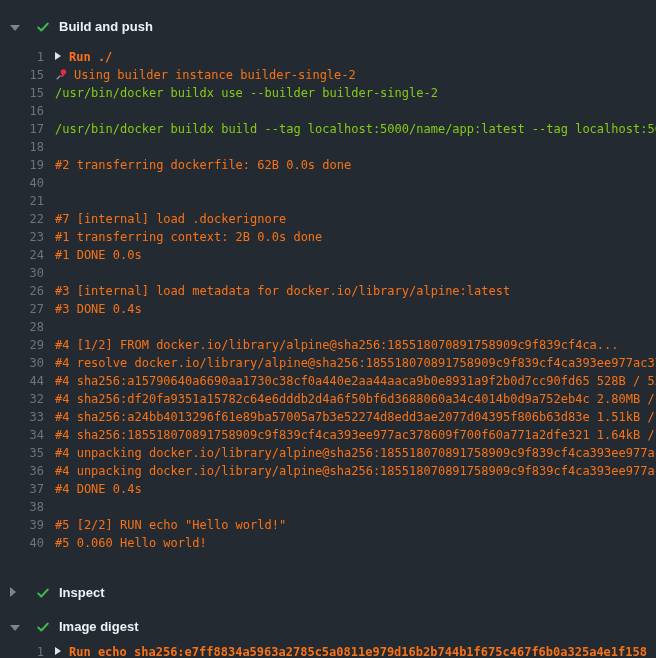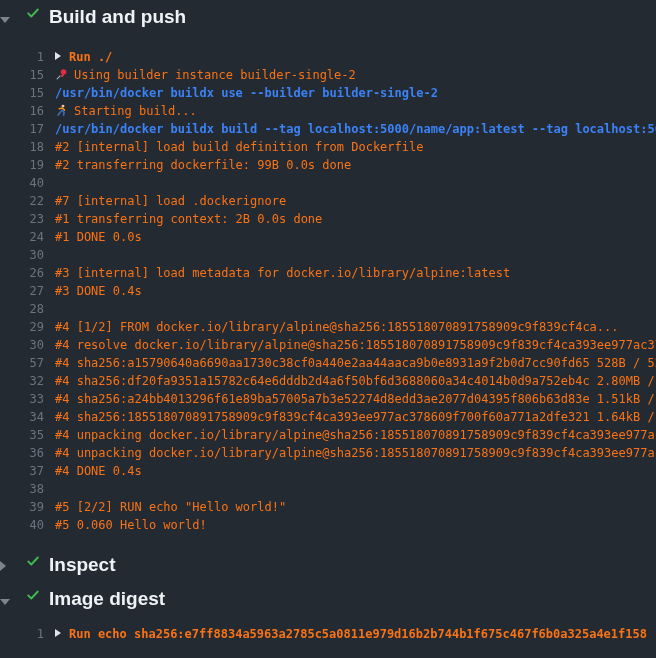--- a/index.html
+++ b/index.html
@@ -4,42 +4,42 @@
 <style>
   html,body{margin:0;padding:0;}
   body{
     width:656px;height:658px;overflow:hidden;
     background:#242a31;
     font-family:"DejaVu Sans Mono","Liberation Mono",monospace;
   }
   .log{width:656px;height:658px;overflow:hidden;}
   .section{margin-top:6px;}
   .section-header{
-    display:flex;align-items:flex-start;height:28px;
+    display:flex;align-items:flex-end;height:28px;padding-left:10px;
     font-family:"Liberation Sans","DejaVu Sans",sans-serif;
-    font-size:19px;font-weight:700;color:#eef2f6;cursor:pointer;
+    font-size:13px;font-weight:700;color:#eef2f6;cursor:pointer;
   }
   .caret{width:12px;display:inline-block;flex:none;}
   .caret-down{
     width:0;height:0;border-left:5px solid transparent;border-right:5px solid transparent;
     border-top:6px solid #7a8590;display:inline-block;
   }
   .caret-right{
     width:0;height:0;border-top:5px solid transparent;border-bottom:5px solid transparent;
     border-left:6px solid #7a8590;display:inline-block;
   }
   .check{margin-left:14px;margin-right:9px;flex:none;display:inline-flex;align-items:center;}
   .section-body{padding:14px 0 14px 0;}
   .section-body.digest{padding:9px 0 0 0;}
   .line{display:flex;height:18px;line-height:18px;font-size:12px;white-space:pre;overflow:hidden;}
   .num{
     width:44px;flex:none;text-align:right;color:#6b7480;cursor:pointer;
   }
   .txt{padding-left:11px;color:#f97316;white-space:pre;}
-  .line.command .txt{color:#3b82f6;font-weight:700;}
+  .line.command .txt{color:#84cc16;font-weight:400;}
   .line.group .txt{font-weight:700;}
   .play{
     display:inline-block;width:0;height:0;margin-right:8px;
     border-top:4px solid transparent;border-bottom:4px solid transparent;
     border-left:6px solid #dfe5ea;vertical-align:1px;
   }
   .emoji{display:inline-block;width:14px;margin-right:5px;vertical-align:-2px;}
 </style>
 </head>
 <body>
@@ -56,40 +56,36 @@
         <span class="section-title">Build and push</span>
       </div>
       <div class="section-body">
         <div class="line group"><span class="num">1</span><span class="txt"><span class="play"></span><span>Run ./</span></span></div>
         <div class="line plain"><span class="num">15</span><span class="txt"><span class="emoji"><svg width="13" height="13" viewBox="0 0 16 16">
                 <circle cx="10.5" cy="5" r="3.4" fill="#dd2e44"></circle>
                 <rect x="8.1" y="7.1" width="2.4" height="4.2" rx="0.8" transform="rotate(45 9.3 9.2)" fill="#dd2e44"></rect>
                 <path d="M6.3 9.7 L2.6 13.4" stroke="#9aaab4" stroke-width="1.5" stroke-linecap="round"></path>
               </svg></span><span>Using builder instance builder-single-2</span></span></div>
         <div class="line command"><span class="num">15</span><span class="txt"><span>/usr/bin/docker buildx use --builder builder-single-2</span></span></div>
-        <div class="line plain"><span class="num">16</span><span class="txt"><span class="emoji"><svg width="13" height="13" viewBox="0 0 16 16">
-                <circle cx="9.8" cy="2.6" r="1.8" fill="#f3c7a0"></circle>
-                <path d="M5.2 5.8 L9.2 5 L11.6 7.6" stroke="#f4900c" stroke-width="2" fill="none" stroke-linecap="round" stroke-linejoin="round"></path>
-                <path d="M9 7.4 L6.2 10.4 L3.8 13.6" stroke="#3b6fb5" stroke-width="2" fill="none" stroke-linecap="round" stroke-linejoin="round"></path>
-                <path d="M9.4 7.6 L11.2 10.8 L10.6 13.8" stroke="#3b6fb5" stroke-width="2" fill="none" stroke-linecap="round" stroke-linejoin="round"></path>
-              </svg></span><span>Starting build...</span></span></div>
+        <div class="line plain"><span class="num">16</span></div>
         <div class="line command"><span class="num">17</span><span class="txt"><span>/usr/bin/docker buildx build --tag localhost:5000/name/app:latest --tag localhost:5000</span></span></div>
-        <div class="line plain"><span class="num">18</span><span class="txt"><span>#2 [internal] load build definition from Dockerfile</span></span></div>
-        <div class="line plain"><span class="num">19</span><span class="txt"><span>#2 transferring dockerfile: 99B 0.0s done</span></span></div>
+        <div class="line plain"><span class="num">18</span></div>
+        <div class="line plain"><span class="num">19</span><span class="txt"><span>#2 transferring dockerfile: 62B 0.0s done</span></span></div>
         <div class="line plain"><span class="num">40</span></div>
+        <div class="line blank"><span class="num">21</span><span class="txt"><span></span></span></div>
         <div class="line plain"><span class="num">22</span><span class="txt"><span>#7 [internal] load .dockerignore</span></span></div>
         <div class="line plain"><span class="num">23</span><span class="txt"><span>#1 transferring context: 2B 0.0s done</span></span></div>
         <div class="line plain"><span class="num">24</span><span class="txt"><span>#1 DONE 0.0s</span></span></div>
         <div class="line blank"><span class="num">30</span><span class="txt"><span></span></span></div>
         <div class="line plain"><span class="num">26</span><span class="txt"><span>#3 [internal] load metadata for docker.io/library/alpine:latest</span></span></div>
         <div class="line plain"><span class="num">27</span><span class="txt"><span>#3 DONE 0.4s</span></span></div>
         <div class="line blank"><span class="num">28</span><span class="txt"><span></span></span></div>
         <div class="line plain"><span class="num">29</span><span class="txt"><span>#4 [1/2] FROM docker.io/library/alpine@sha256:185518070891758909c9f839cf4ca...</span></span></div>
         <div class="line plain"><span class="num">30</span><span class="txt"><span>#4 resolve docker.io/library/alpine@sha256:185518070891758909c9f839cf4ca393ee977ac378609f700f60a771a2dfe321</span></span></div>
-        <div class="line plain"><span class="num">57</span><span class="txt"><span>#4 sha256:a15790640a6690aa1730c38cf0a440e2aa44aaca9b0e8931a9f2b0d7cc90fd65 528B / 528B</span></span></div>
+        <div class="line plain"><span class="num">44</span><span class="txt"><span>#4 sha256:a15790640a6690aa1730c38cf0a440e2aa44aaca9b0e8931a9f2b0d7cc90fd65 528B / 528B</span></span></div>
         <div class="line plain"><span class="num">32</span><span class="txt"><span>#4 sha256:df20fa9351a15782c64e6dddb2d4a6f50bf6d3688060a34c4014b0d9a752eb4c 2.80MB / 2.80MB</span></span></div>
         <div class="line plain"><span class="num">33</span><span class="txt"><span>#4 sha256:a24bb4013296f61e89ba57005a7b3e52274d8edd3ae2077d04395f806b63d83e 1.51kB / 1.51kB</span></span></div>
         <div class="line plain"><span class="num">34</span><span class="txt"><span>#4 sha256:185518070891758909c9f839cf4ca393ee977ac378609f700f60a771a2dfe321 1.64kB / 1.64kB</span></span></div>
         <div class="line plain"><span class="num">35</span><span class="txt"><span>#4 unpacking docker.io/library/alpine@sha256:185518070891758909c9f839cf4ca393ee977ac378609f700f60a771a2dfe321</span></span></div>
         <div class="line plain"><span class="num">36</span><span class="txt"><span>#4 unpacking docker.io/library/alpine@sha256:185518070891758909c9f839cf4ca393ee977ac378609f700f60a771a2dfe321</span></span></div>
         <div class="line plain"><span class="num">37</span><span class="txt"><span>#4 DONE 0.4s</span></span></div>
         <div class="line blank"><span class="num">38</span><span class="txt"><span></span></span></div>
         <div class="line plain"><span class="num">39</span><span class="txt"><span>#5 [2/2] RUN echo "Hello world!"</span></span></div>
         <div class="line plain"><span class="num">40</span><span class="txt"><span>#5 0.060 Hello world!</span></span></div>
       </div>

